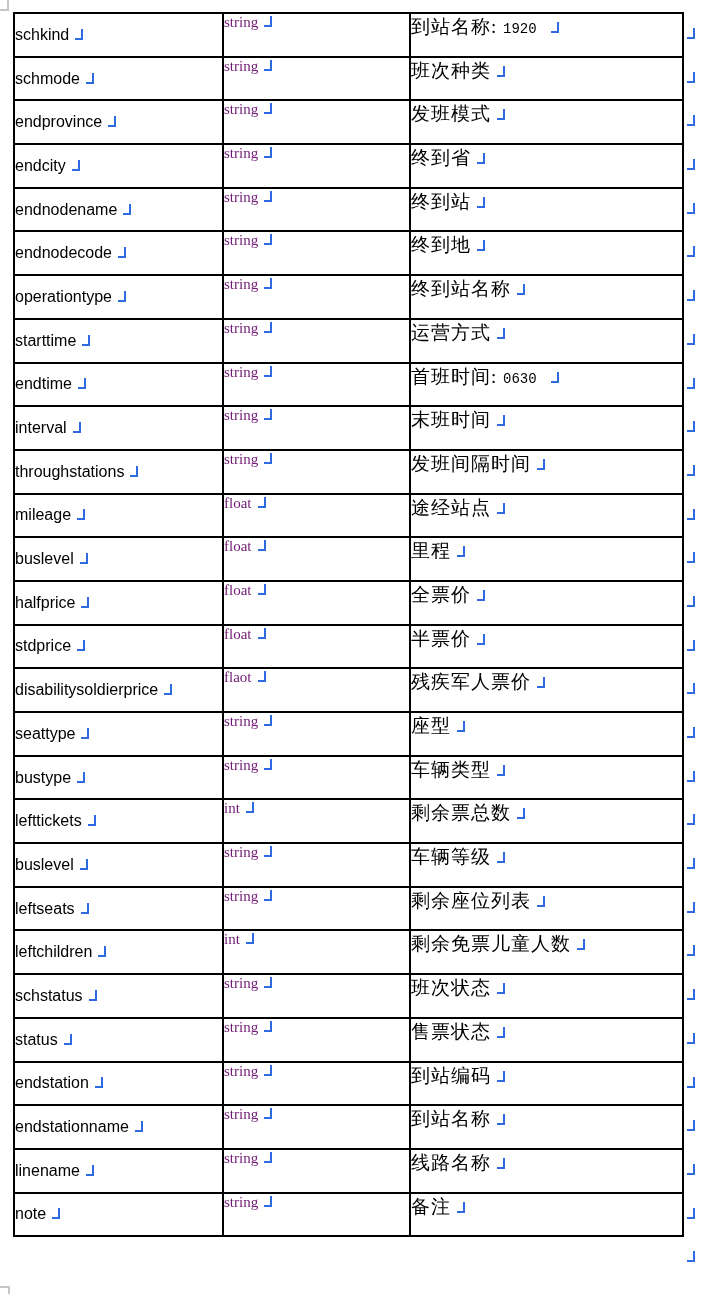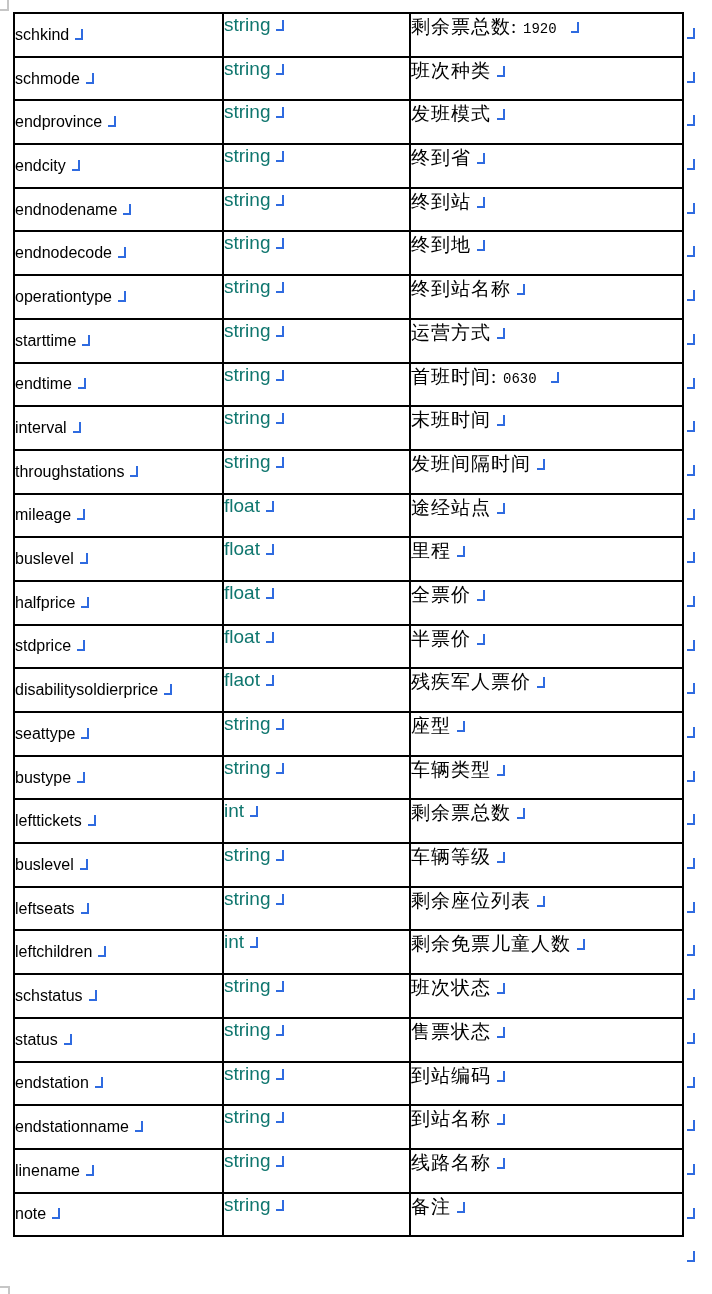--- a/index.html
+++ b/index.html
@@ -46,22 +46,23 @@
     vertical-align: middle;
     padding-left: 10px;
     font-size: 16px;
     color: #000;
     margin-left: 44px;
   }
   td.c-type {
     width: 185px;
     vertical-align: top;
     padding: 3px 0 0 10px;
-    font-size: 19px;
-    color: #0f766e;
+    font-size: 15px;
+    color: #701a75;
+    font-family: Liberation Serif, serif;
   }
   td.c-desc {
     width: 271px;
     vertical-align: top;
     padding: 7px 0 0 10px;
     font-family: "Liberation Serif", serif;
     font-size: 19px;
     letter-spacing: 1px;
     color: #000;
   }
@@ -107,21 +108,21 @@
   <table class="fields">
     <tbody id="table-body">
   <tr>
     <td class="c-field">
       <span class="txt">schkind</span><span class="pmark"></span>
     </td>
     <td class="c-type">
       <span class="txt">string</span><span class="pmark"></span>
     </td>
     <td class="c-desc">
-      <span class="txt">剩余票总数: </span><span class="code-val">1920 </span><span class="pmark"></span>
+      <span class="txt">到站名称: </span><span class="code-val">1920 </span><span class="pmark"></span>
     </td>
   </tr>
 
   <tr>
     <td class="c-field">
       <span class="txt">schmode</span><span class="pmark"></span>
     </td>
     <td class="c-type">
       <span class="txt">string</span><span class="pmark"></span>
     </td>

